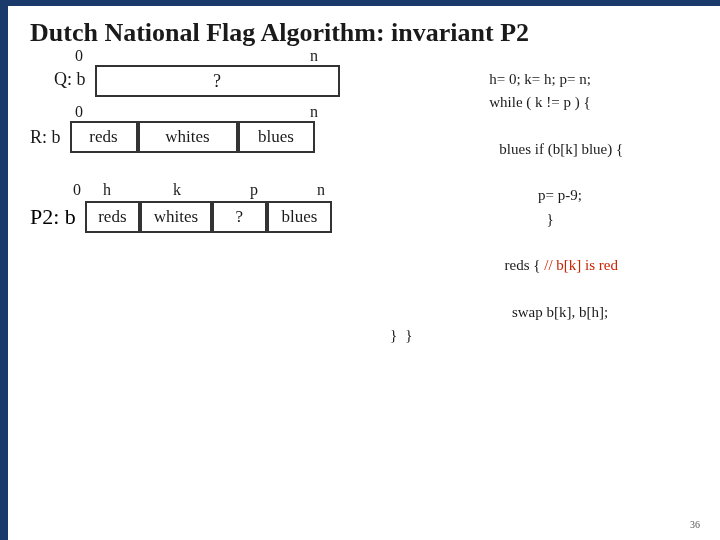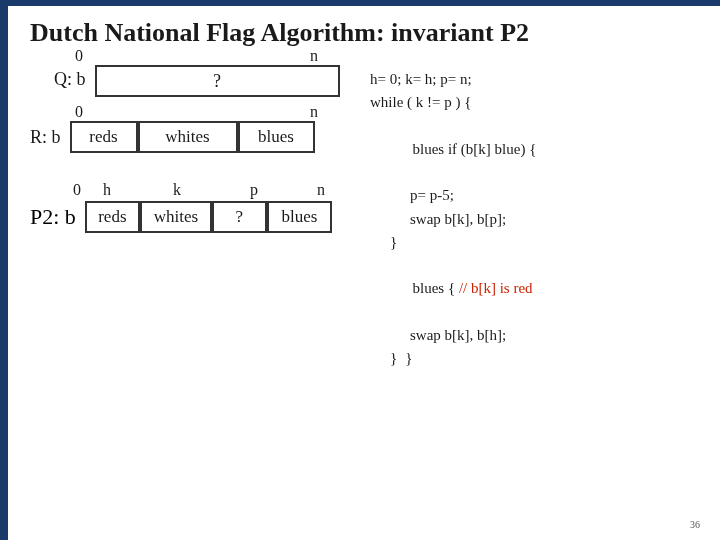--- a/index.html
+++ b/index.html
@@ -191,21 +191,21 @@
     .code-area {
       position: absolute;
       top: 68px;
       left: 370px;
       width: 340px;
       font-size: 15px;
       color: #1a1a1a;
       line-height: 1.55;
     }
 
-    .code-line { white-space: pre; }
+    .code-line { white-space: pre; text-align: center; }
     .code-indent1 { padding-left: 20px; }
     .code-indent2 { padding-left: 40px; }
 
     .code-red { color: #cc2200; }
 
     .slide-number {
       position: absolute;
       bottom: 10px;
       right: 20px;
       font-size: 10px;
@@ -263,25 +263,24 @@
     </div>
 
   </div>
 
   <div class="code-area">
     <div class="code-line">h= 0; k= h; p= n;</div>
     <div class="code-line">while ( k != p ) {</div>
     <div class="code-line code-indent1">
       <span>blues if (b[k] blue) {</span>
     </div>
-    <div class="code-line code-indent2">p= p-5;</div>
-    <div class="code-line code-indent2">swap b[k], b[p];</div>
+    <div class="code-line code-indent2">p= p-9;</div>
     <div class="code-line code-indent1">}</div>
     <div class="code-line code-indent1">
-      <span>blues { </span><span class="code-red">// b[k] is red</span>
+      <span>reds { </span><span class="code-red">// b[k] is red</span>
     </div>
     <div class="code-line code-indent2">swap b[k], b[h];</div>
     <div style="display:flex; padding-left:20px; gap: 8px;">
       <span>}</span>
       <span>}</span>
     </div>
   </div>
 
   <div class="slide-number">36</div>
 </div>

